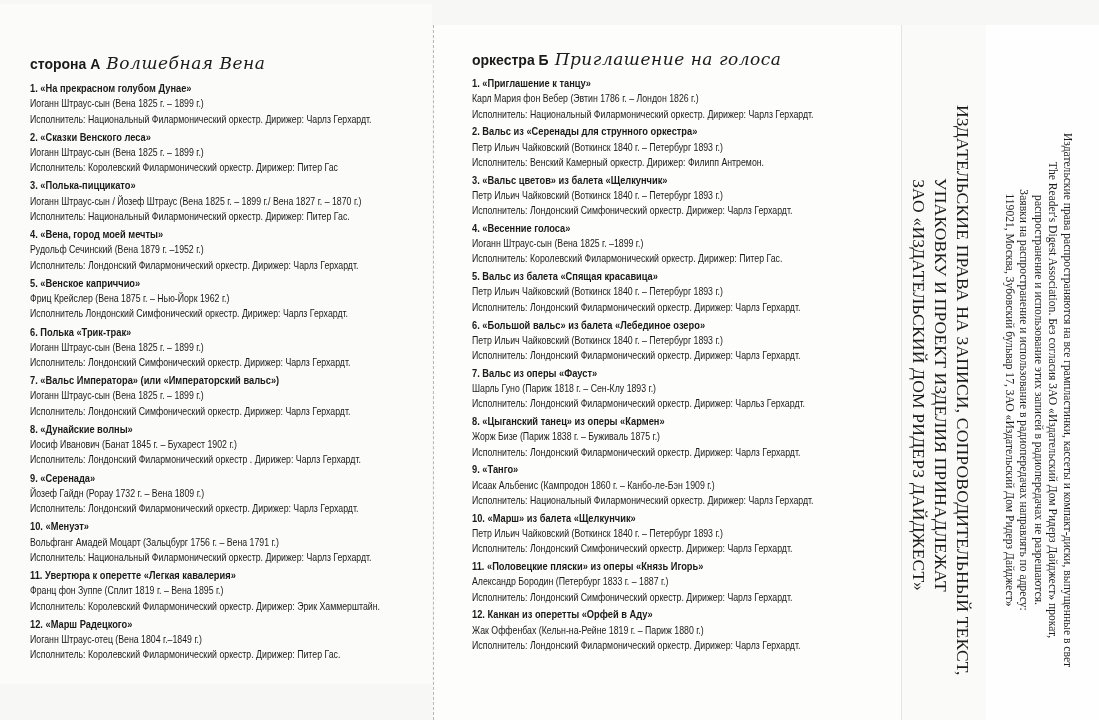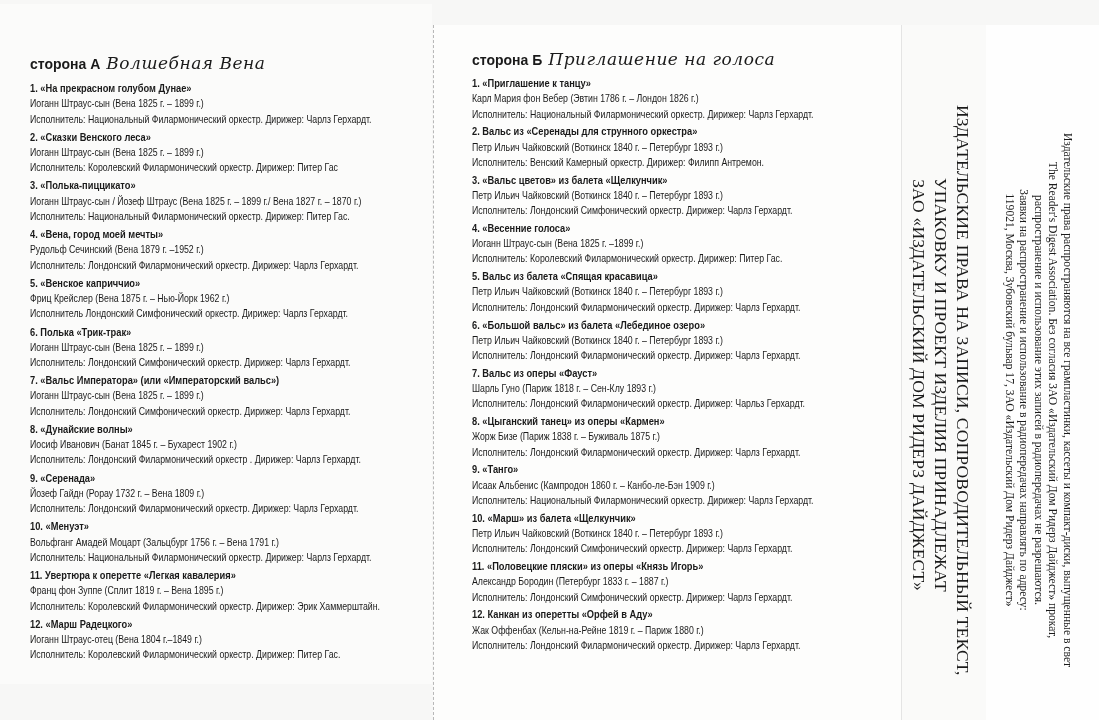--- a/index.html
+++ b/index.html
@@ -88,21 +88,21 @@
       <div class="track" style="left: 30px; top: 612.7px;">
         <div class="t">12. «Марш Радецкого»</div>
         <div class="c">Иоганн Штраус-отец (Вена 1804 г.–1849 г.)</div>
         <div class="p">Исполнитель: Королевский Филармонический оркестр. Дирижер: Питер Гас.</div>
       </div>
     </div>
 </div>
 
 <div id="mid" class="panel">
   <div class="side-head" style="left:38px; top:24px;">
-    <span>сторона Б</span><span class="script">Приглашение на голоса</span>
+    <span>оркестра Б</span><span class="script">Приглашение на голоса</span>
   </div>
   <div id="tracks-b">
       <div class="track" style="left: 38px; top: 51px;">
         <div class="t">1. «Приглашение к танцу»</div>
         <div class="c">Карл Мария фон Вебер (Эвтин 1786 г. – Лондон 1826 г.)</div>
         <div class="p">Исполнитель: Национальный Филармонический оркестр. Дирижер: Чарлз Герхардт.</div>
       </div>
       <div class="track" style="left: 38px; top: 99.3px;">
         <div class="t">2. Вальс из «Серенады для струнного оркестра»</div>
         <div class="c">Петр Ильич Чайковский (Воткинск 1840 г. – Петербург 1893 г.)</div>

